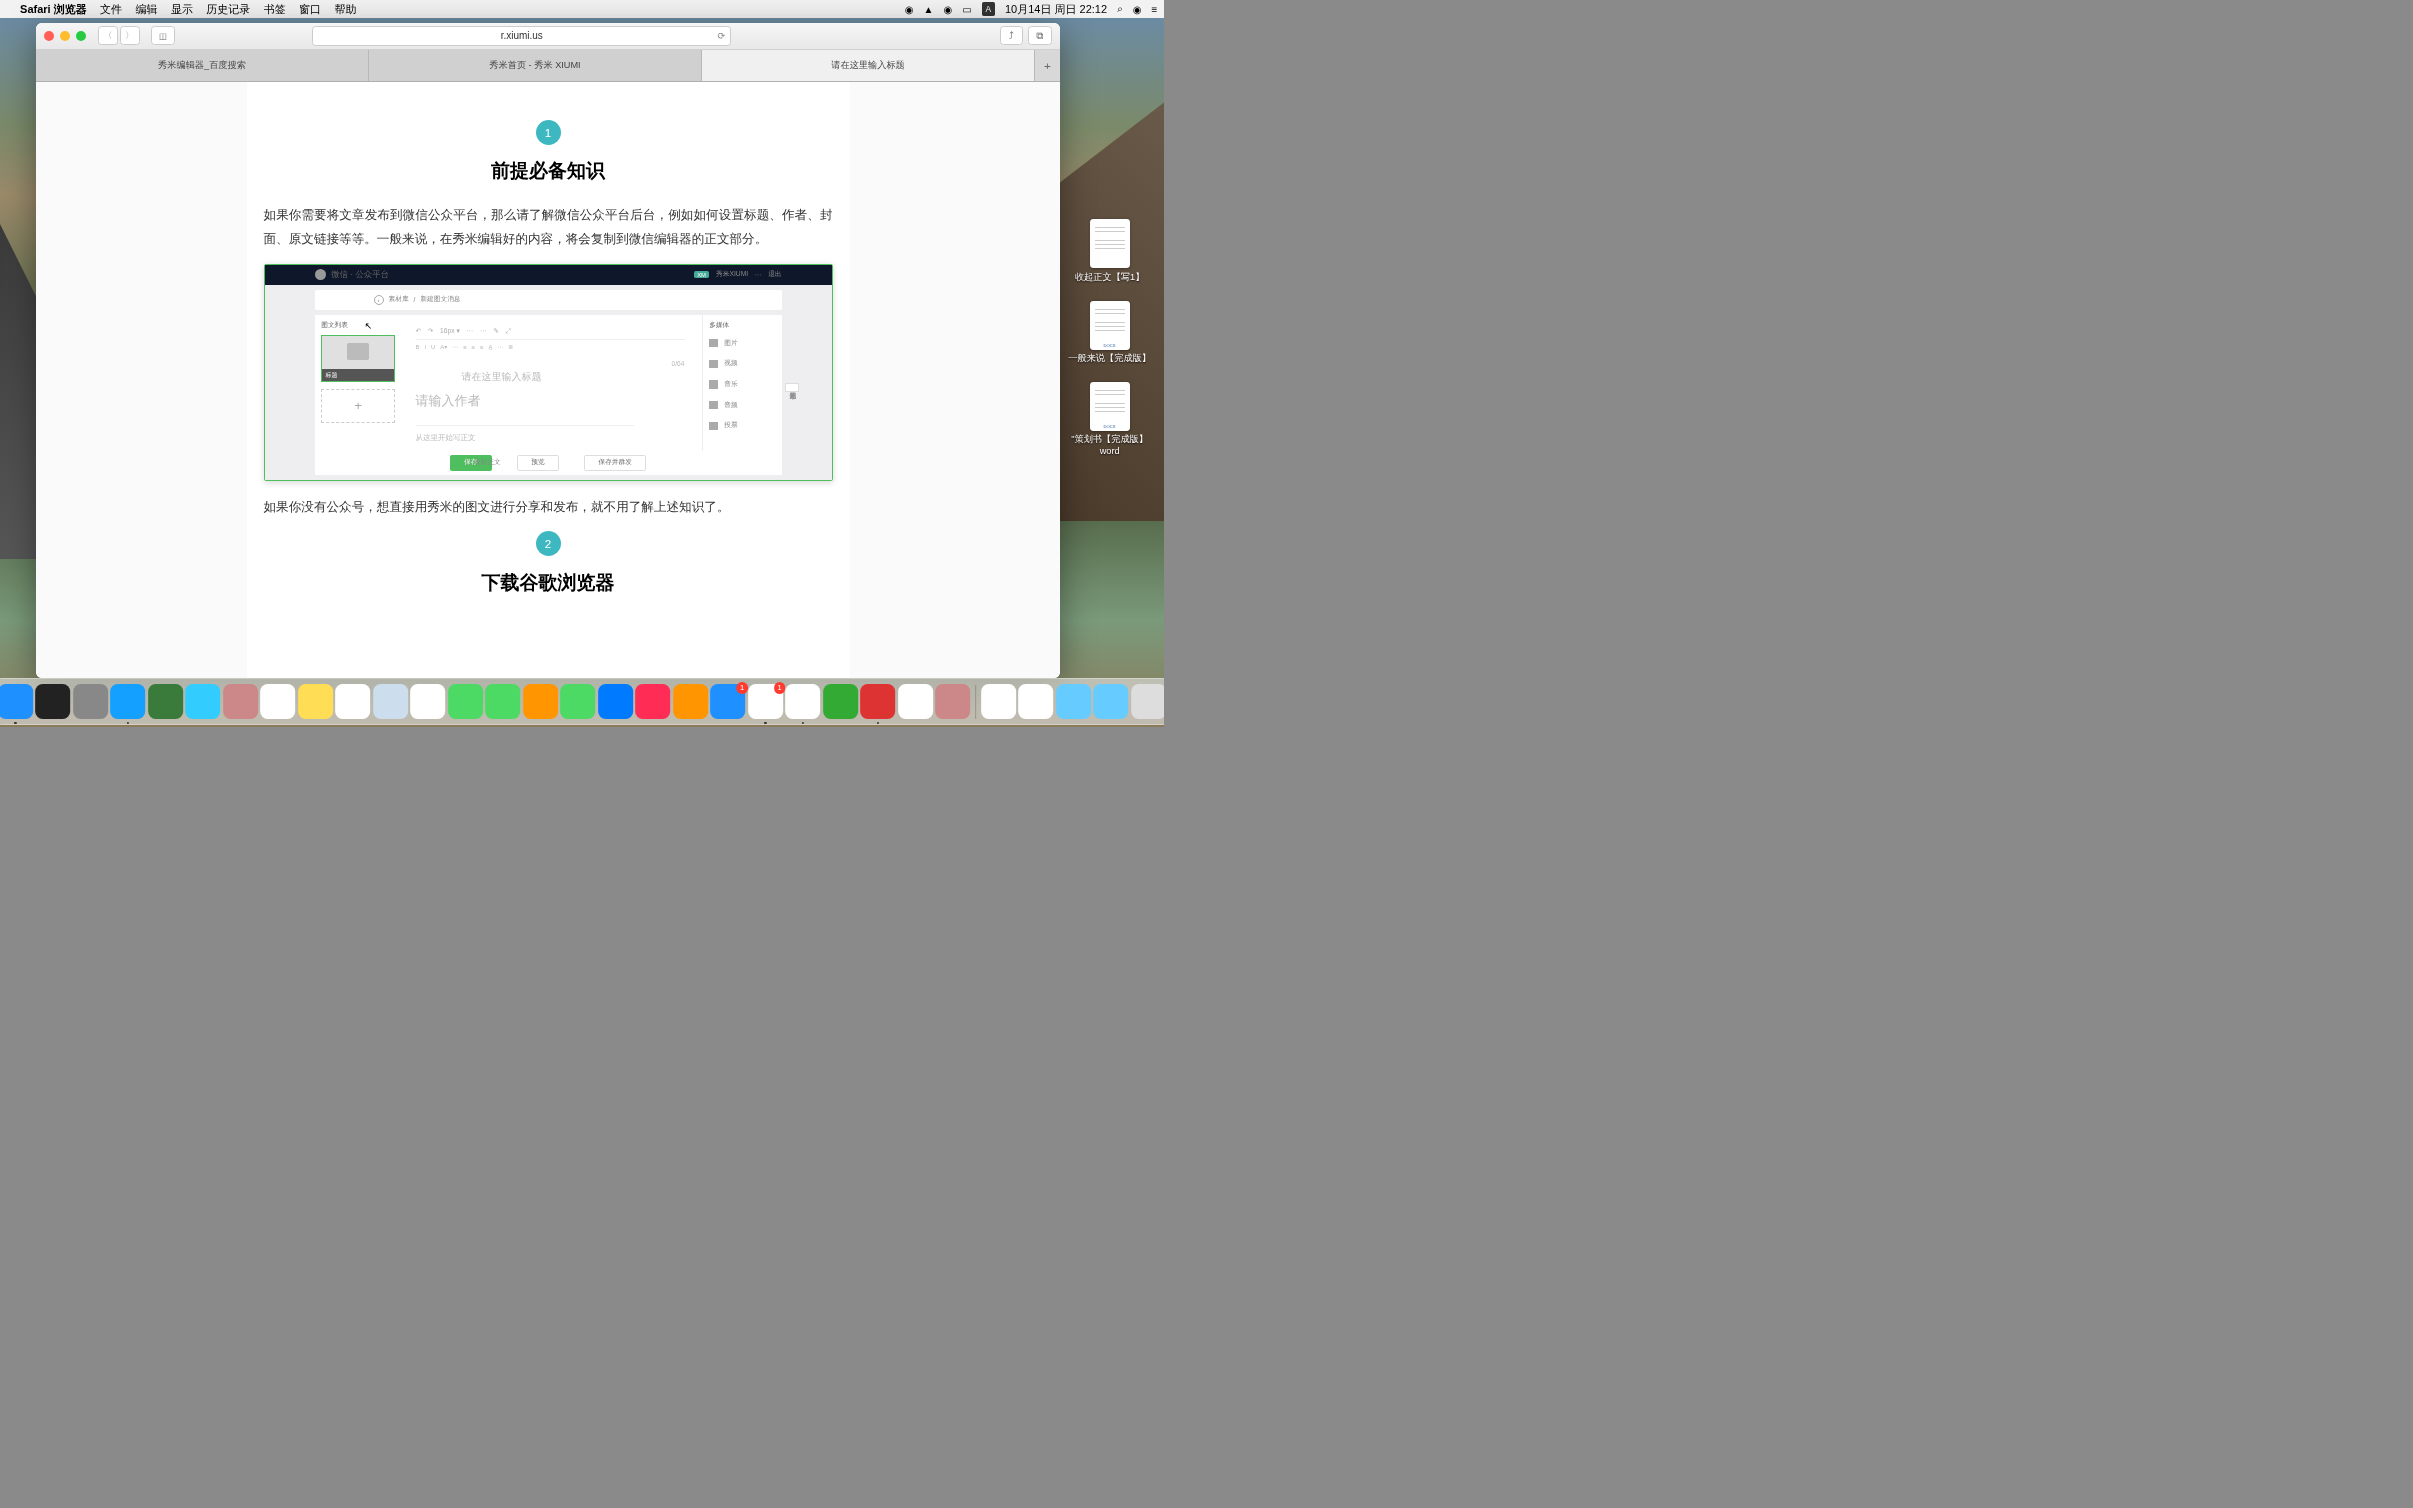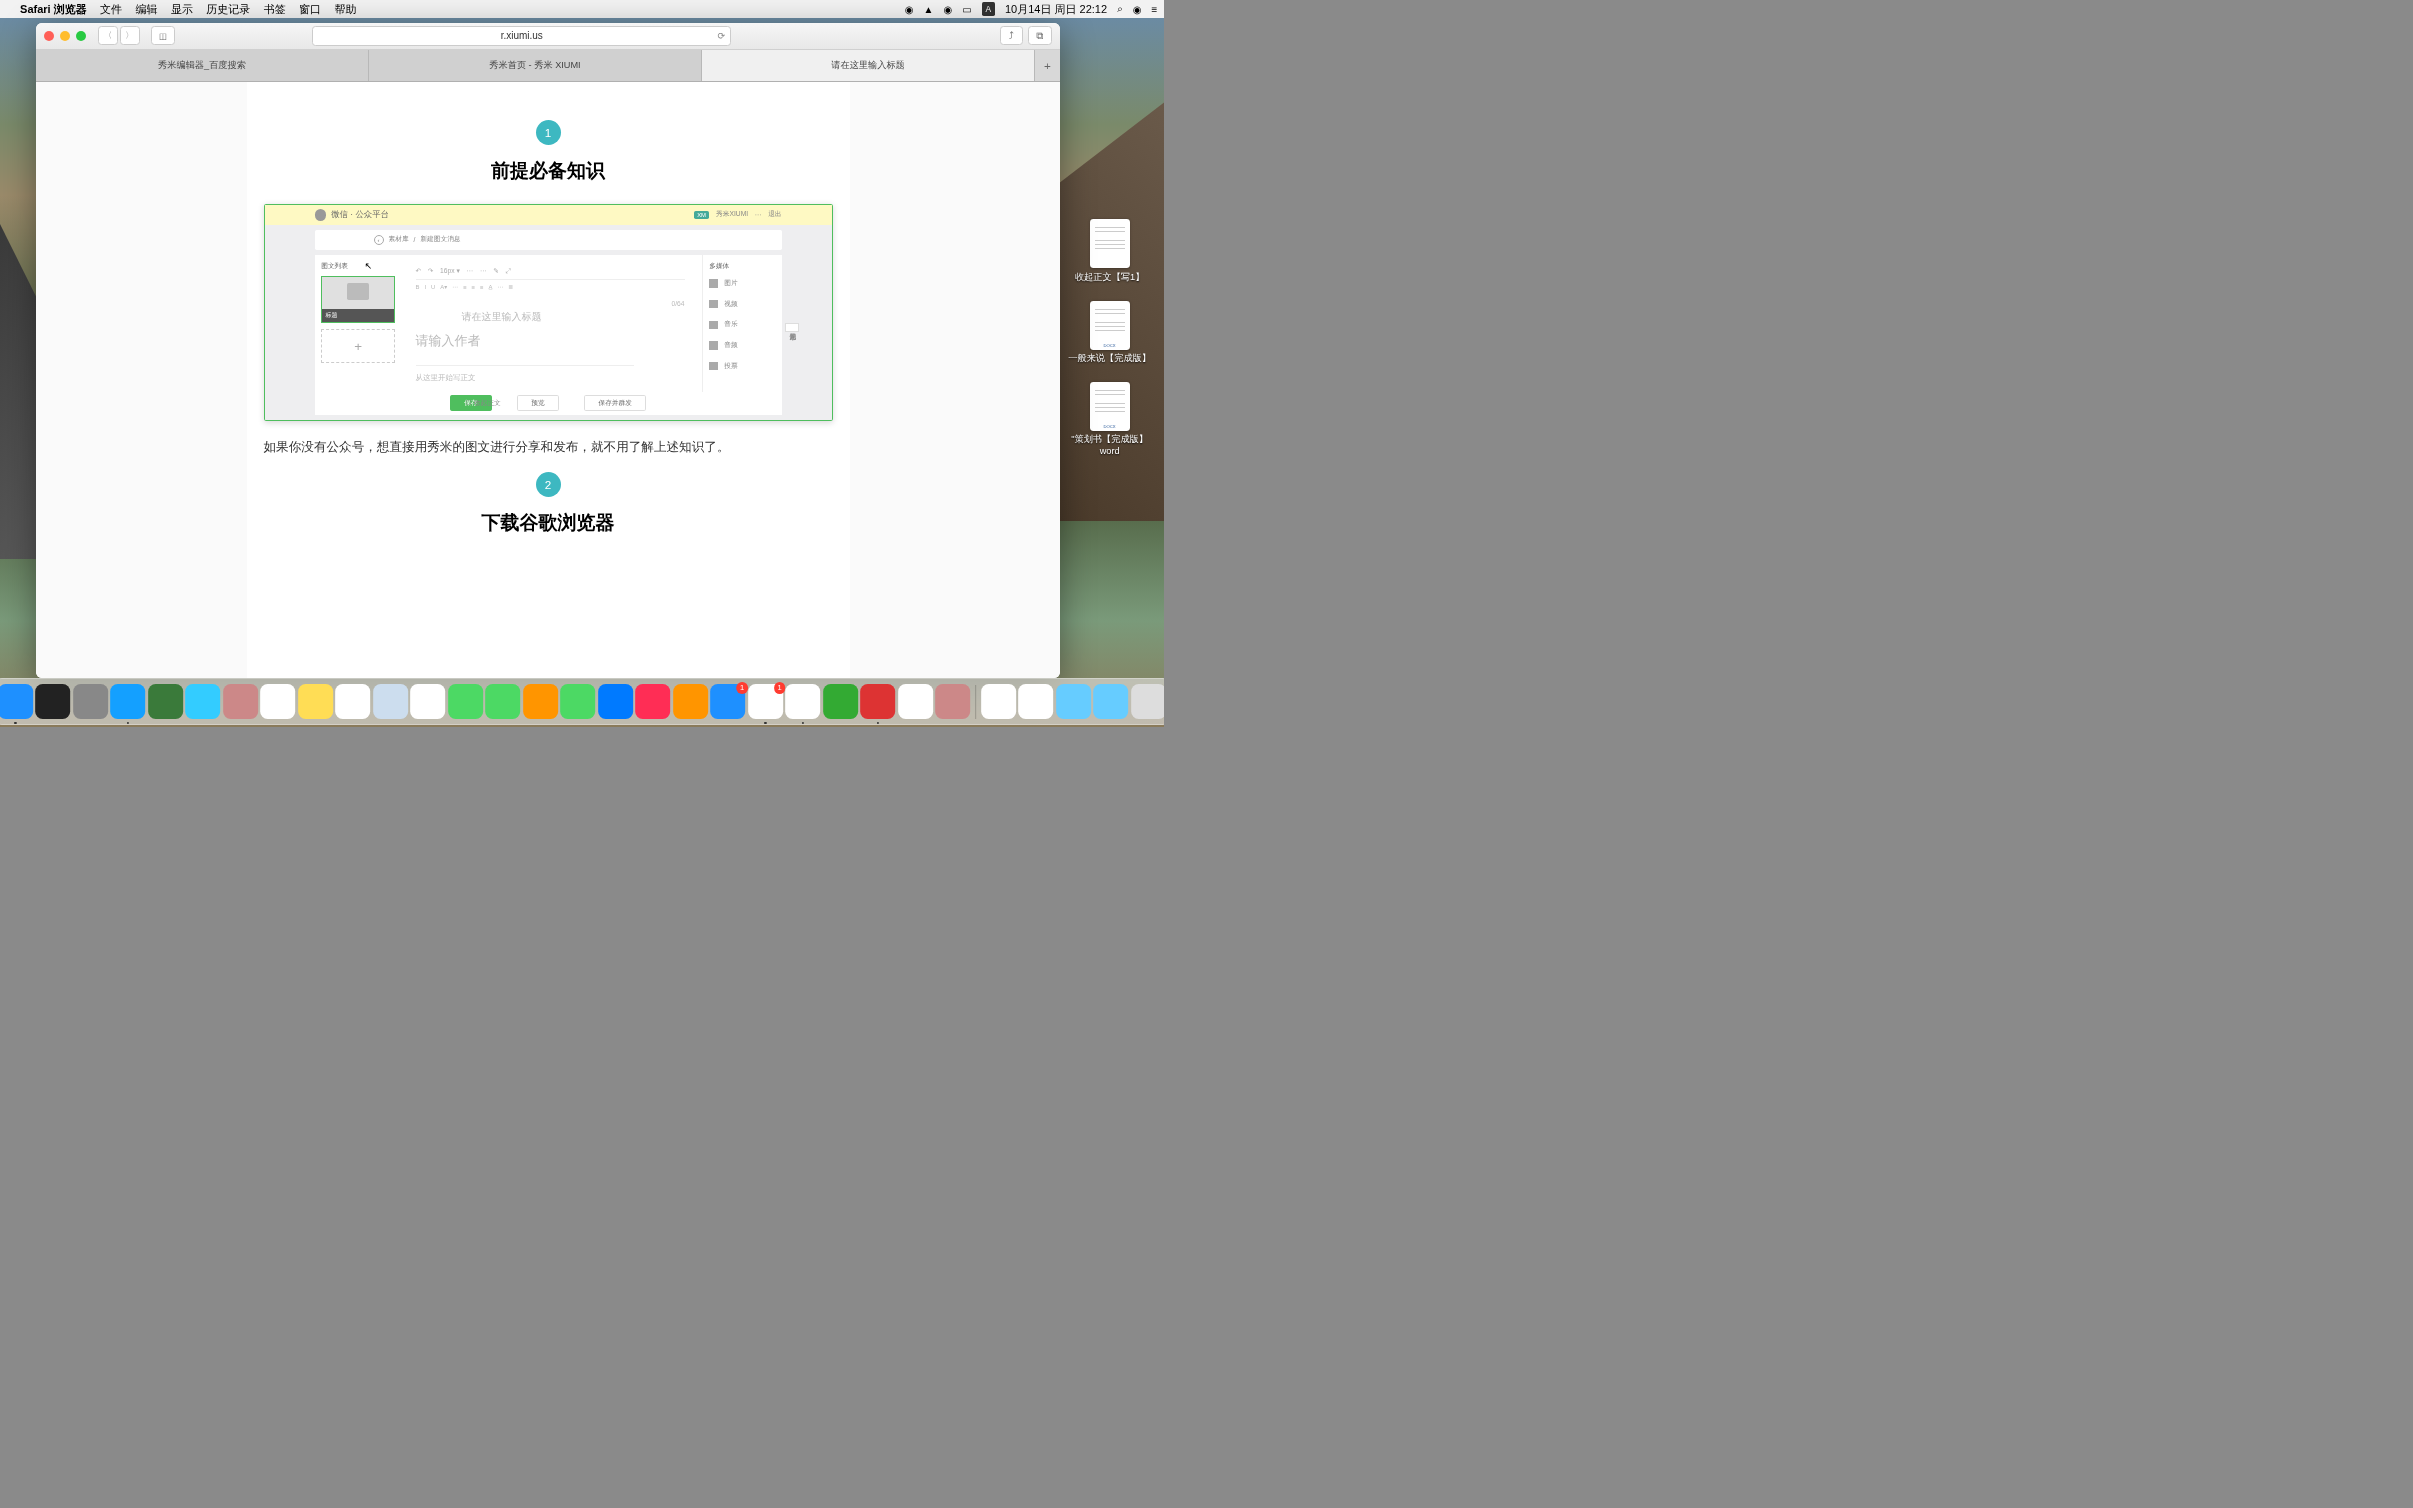--- a/index.html
+++ b/index.html
@@ -50,21 +50,21 @@
 .tab.active { background: #f0f0f0; }
 .tab-add { width: 25px; display: flex; align-items: center; justify-content: center; color: #666; font-size: 11.7px; }
 
 .content { flex: 1; background: #fafafa; overflow: auto; display: flex; justify-content: center; }
 .article { width: 603px; background: #fff; padding: 38px 17px 17px; }
 .step-badge { width: 25px; height: 25px; border-radius: 50%; background: #3db8c1; color: #fff; display: flex; align-items: center; justify-content: center; margin: 0 auto 13.4px; font-size: 11.7px; font-weight: 500; }
 .step-title { text-align: center; font-size: 19px; font-weight: 600; margin-bottom: 20px; }
 .para { font-size: 12.6px; line-height: 1.9; color: #333; margin-bottom: 11.7px; text-align: justify; }
 
 .wx-shot { border: 1.7px solid #4fbe5e; border-radius: 1.7px; margin: 8.4px 0 15px; background: #eeeef0; box-shadow: 0 1.7px 6.7px rgba(0,0,0,0.15); }
-.wx-header { height: 20px; background: #fef9c3; display: flex; align-items: center; padding: 0 50px 0 50px; font-size: 8.4px; color: #666; justify-content: space-between; }
+.wx-header { height: 20px; background: #0f172a; display: flex; align-items: center; padding: 0 50px 0 50px; font-size: 8.4px; color: #666; justify-content: space-between; }
 .wx-header-left { display: flex; align-items: center; gap: 5px; }
 .wechat-logo { width: 11.7px; height: 11.7px; background: #999; border-radius: 50%; }
 .wx-header-right { display: flex; gap: 6.7px; font-size: 6.7px; color: #888; align-items: center; }
 .xiumi-badge { background: #4a9; color: #fff; padding: 0.8px 3.4px; font-size: 5.9px; border-radius: 1.7px; }
 .wx-crumb { padding: 5px 59px; font-size: 6.7px; color: #888; background: #fff; margin: 5px 50px; border-radius: 1.7px; display: flex; align-items: center; gap: 5px; }
 .wx-crumb-back { width: 10px; height: 10px; border: 0.8px solid #aaa; border-radius: 50%; display: inline-flex; align-items: center; justify-content: center; font-size: 5.9px; }
 .wx-main { display: flex; margin: 0 50px; background: #fff; flex: 1; }
 .wx-left { width: 84px; padding: 6.7px; font-size: 6.7px; color: #666; }
 .wx-left-title { margin-bottom: 5px; }
 .wx-thumb { width: 74px; height: 47px; border: 0.8px solid #4fbe5e; background: #e0e0e0; position: relative; }
@@ -169,20 +169,21 @@
       <div class="tab">秀米编辑器_百度搜索</div>
       <div class="tab">秀米首页 - 秀米 XIUMI</div>
       <div class="tab active">请在这里输入标题</div>
       <div class="tab-add">+</div>
     </div>
 
     <div class="content">
       <div class="article">
         <div class="step-badge">1</div>
         <div class="step-title">前提必备知识</div>
+        <p class="para">如果你需要将文章发布到微信公众平台，那么请了解微信公众平台后台，例如如何设置标题、作者、封面、原文链接等等。一般来说，在秀米编辑好的内容，将会复制到微信编辑器的正文部分。</p>
 
         <div class="wx-shot">
           <div class="wx-header">
             <div class="wx-header-left">
               <div class="wechat-logo"></div>
               <span>微信 · 公众平台</span>
             </div>
             <div class="wx-header-right">
               <span class="xiumi-badge">XM</span>
               <span>秀米XIUMI</span>

